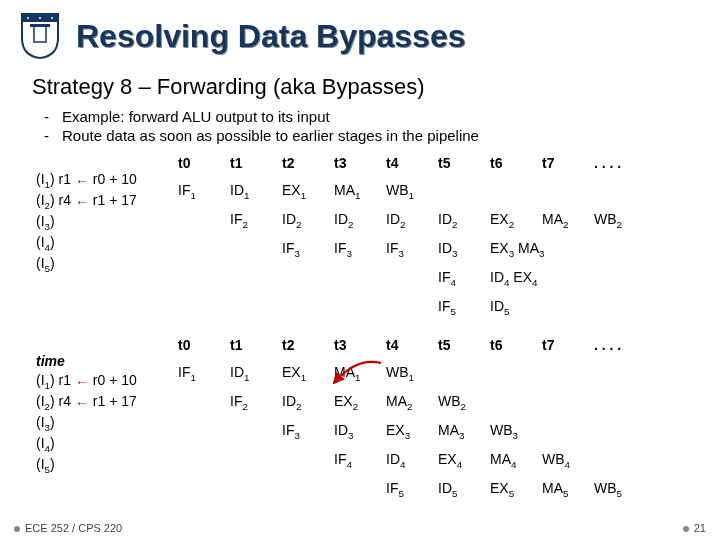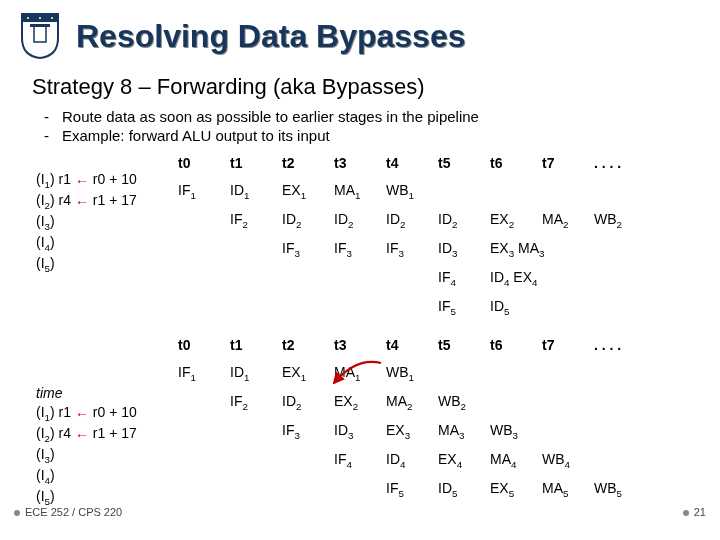--- a/index.html
+++ b/index.html
@@ -49,44 +49,43 @@
     gap: 14px;
     margin-bottom: 18px;
   }
   .leftcol {
     width: 128px;
     flex-shrink: 0;
     padding-top: 16px;
     line-height: 1.35;
   }
   .timeheader {
-    font-weight: normal;
+    font-weight: bold;
     font-style: italic;
     display: block;
-    margin-top: 32px;
   }
   .grid {
     display: grid;
     grid-template-columns: repeat(9, 52px);
     row-gap: 8px;
     line-height: 1.35;
   }
   .grid > div {
     white-space: nowrap;
   }
   .hdr { font-weight: bold; }
   sub { font-size: 0.7em; vertical-align: sub; }
   .stalled {
     grid-column: 3 / span 3;
     font-weight: bold;
     font-style: italic;
   }
   .footer {
     position: absolute;
-    bottom: 22px;
+    bottom: 6px;
     left: 14px;
     right: 14px;
     font-size: 11px;
     color: #444;
     display: flex;
     justify-content: space-between;
     align-items: center;
   }
   .bullet-dot {
     display: inline-block;
@@ -117,22 +116,22 @@
     <circle cx="8" cy="6" r="1" fill="#fff"></circle>
       <circle cx="20" cy="6" r="1" fill="#fff"></circle>
       <circle cx="32" cy="6" r="1" fill="#fff"></circle>
   </svg>
   <div class="title">Resolving Data Bypasses</div>
 </div>
 
 <div class="subtitle">Strategy 8 – Forwarding (aka Bypasses)</div>
 
 <div class="bullets">
+  <div><span class="dash">-</span><span>Example: forward ALU output to its input</span></div>
   <div><span class="dash">-</span><span>Route data as soon as possible to earlier stages in the pipeline</span></div>
-  <div><span class="dash">-</span><span>Example: forward ALU output to its input</span></div>
 </div>
 
 <div class="tables">
 
   <div class="tbl">
     <div class="leftcol">
       <div>(I<sub>1</sub>) r1 <span class="arrow">←</span> r0 + 10</div>
       <div>(I<sub>2</sub>) r4 <span class="arrow">←</span> r1 + 17</div>
       <div>(I<sub>3</sub>)</div>
       <div>(I<sub>4</sub>)</div>

